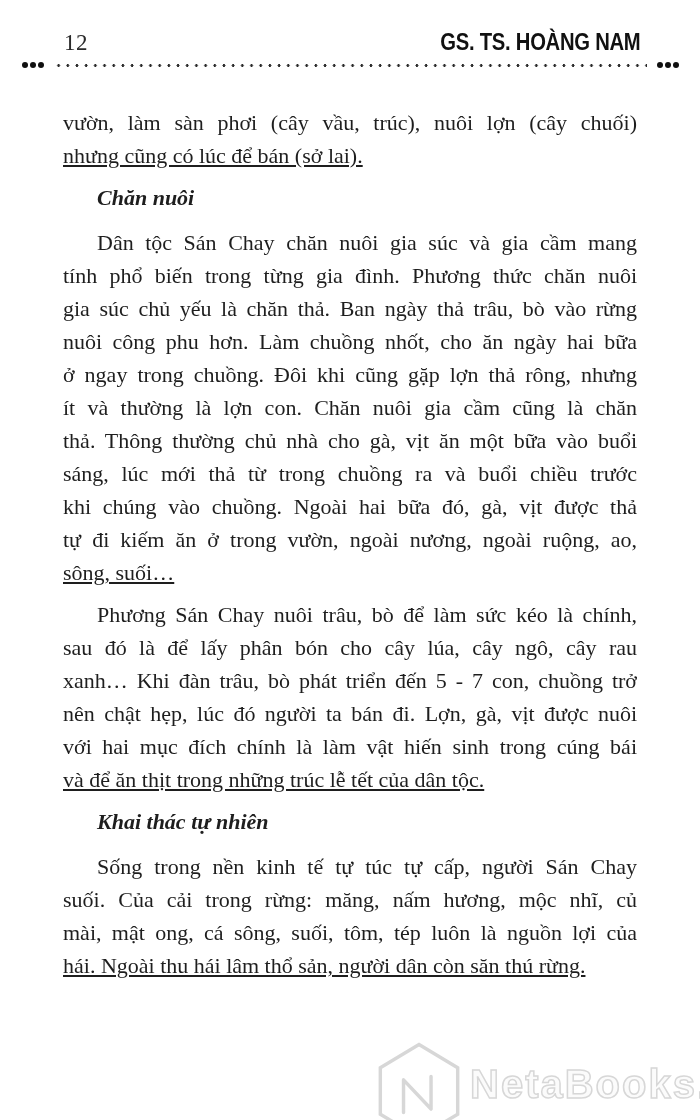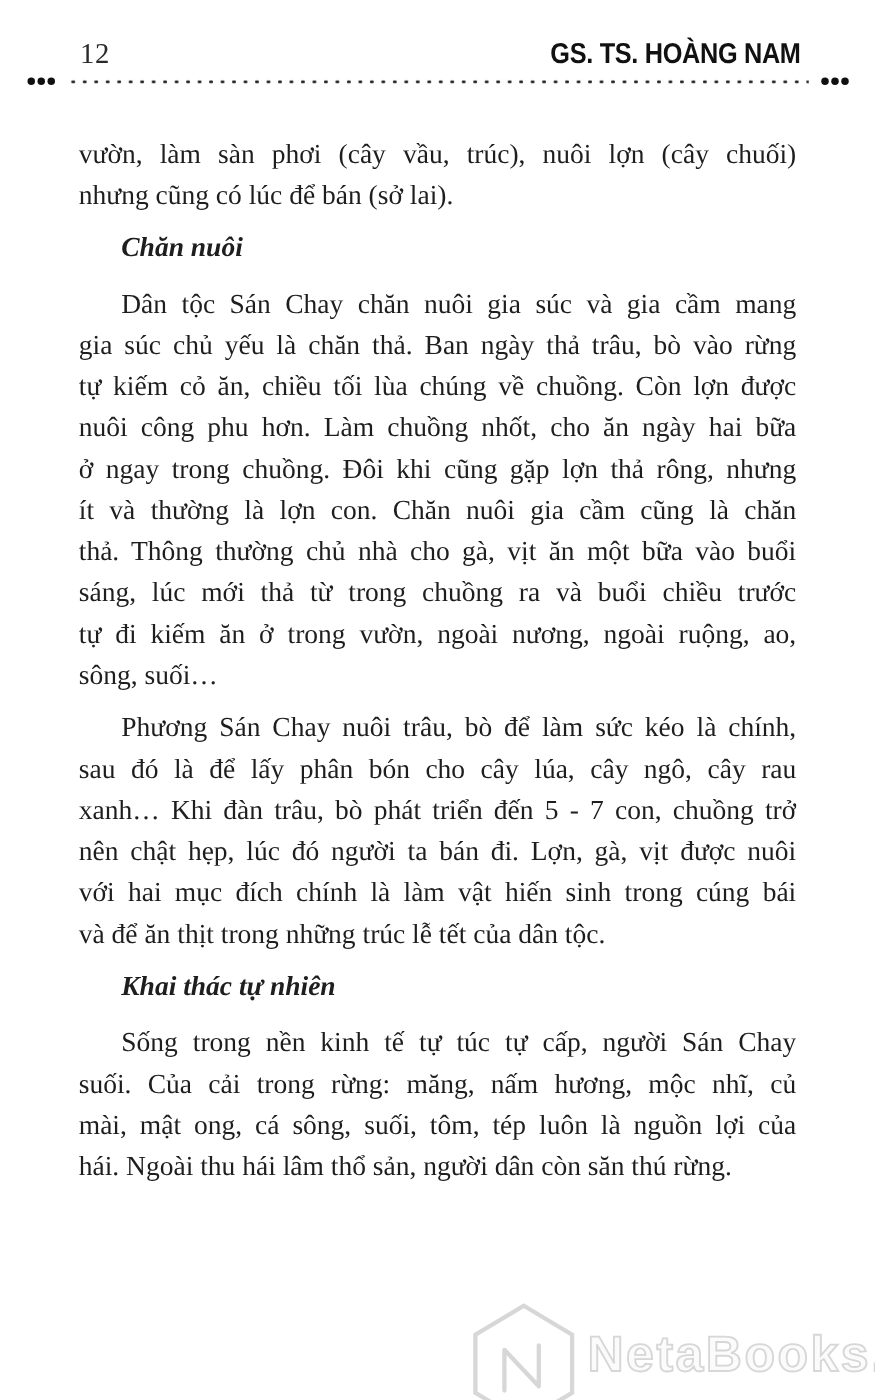--- a/index.html
+++ b/index.html
@@ -72,21 +72,21 @@
     font-size: 22px;
   }
   .para { margin: 0 0 9px 0; }
   .line {
     line-height: 33px;
     height: 33px;
     overflow: hidden;
     text-align: justify;
     text-align-last: justify;
   }
-  .line.lastline { text-align: right; text-align-last: left; }
+  .line.lastline { text-align: right; text-align-last: left; text-decoration: underline; }
   .line.firstline { text-indent: 34px; }
   .subhead {
     font-style: italic;
     font-weight: 700;
     font-size: 22px;
     line-height: 33px;
     padding-left: 34px;
     margin: 8px 0 12px 0;
   }
 
@@ -140,27 +140,28 @@
 
     <div class="para">
       <div class="line">vườn, làm sàn phơi (cây vầu, trúc), nuôi lợn (cây chuối)</div>
       <div class="line lastline">nhưng cũng có lúc để bán (sở lai).</div>
     </div>
 
     <div class="subhead">Chăn nuôi</div>
 
     <div class="para">
       <div class="line firstline">Dân tộc Sán Chay chăn nuôi gia súc và gia cầm mang</div>
+      <div class="line">tính phổ biến trong từng gia đình. Phương thức chăn nuôi</div>
       <div class="line">gia súc chủ yếu là chăn thả. Ban ngày thả trâu, bò vào rừng</div>
-      <div class="line">tự kiếm cỏ ăn, chiều tối lùa chúng về chuồng. Còn lợn được</div>
       <div class="line">nuôi công phu hơn. Làm chuồng nhốt, cho ăn ngày hai bữa</div>
       <div class="line">ở ngay trong chuồng. Đôi khi cũng gặp lợn thả rông, nhưng</div>
       <div class="line">ít và thường là lợn con. Chăn nuôi gia cầm cũng là chăn</div>
       <div class="line">thả. Thông thường chủ nhà cho gà, vịt ăn một bữa vào buổi</div>
       <div class="line">sáng, lúc mới thả từ trong chuồng ra và buổi chiều trước</div>
+      <div class="line">khi chúng vào chuồng. Ngoài hai bữa đó, gà, vịt được thả</div>
       <div class="line">tự đi kiếm ăn ở trong vườn, ngoài nương, ngoài ruộng, ao,</div>
       <div class="line lastline">sông, suối…</div>
     </div>
 
     <div class="para">
       <div class="line firstline">Phương Sán Chay nuôi trâu, bò để làm sức kéo là chính,</div>
       <div class="line">sau đó là để lấy phân bón cho cây lúa, cây ngô, cây rau</div>
       <div class="line">xanh… Khi đàn trâu, bò phát triển đến 5 - 7 con, chuồng trở</div>
       <div class="line">nên chật hẹp, lúc đó người ta bán đi. Lợn, gà, vịt được nuôi</div>
       <div class="line">với hai mục đích chính là làm vật hiến sinh trong cúng bái</div>

